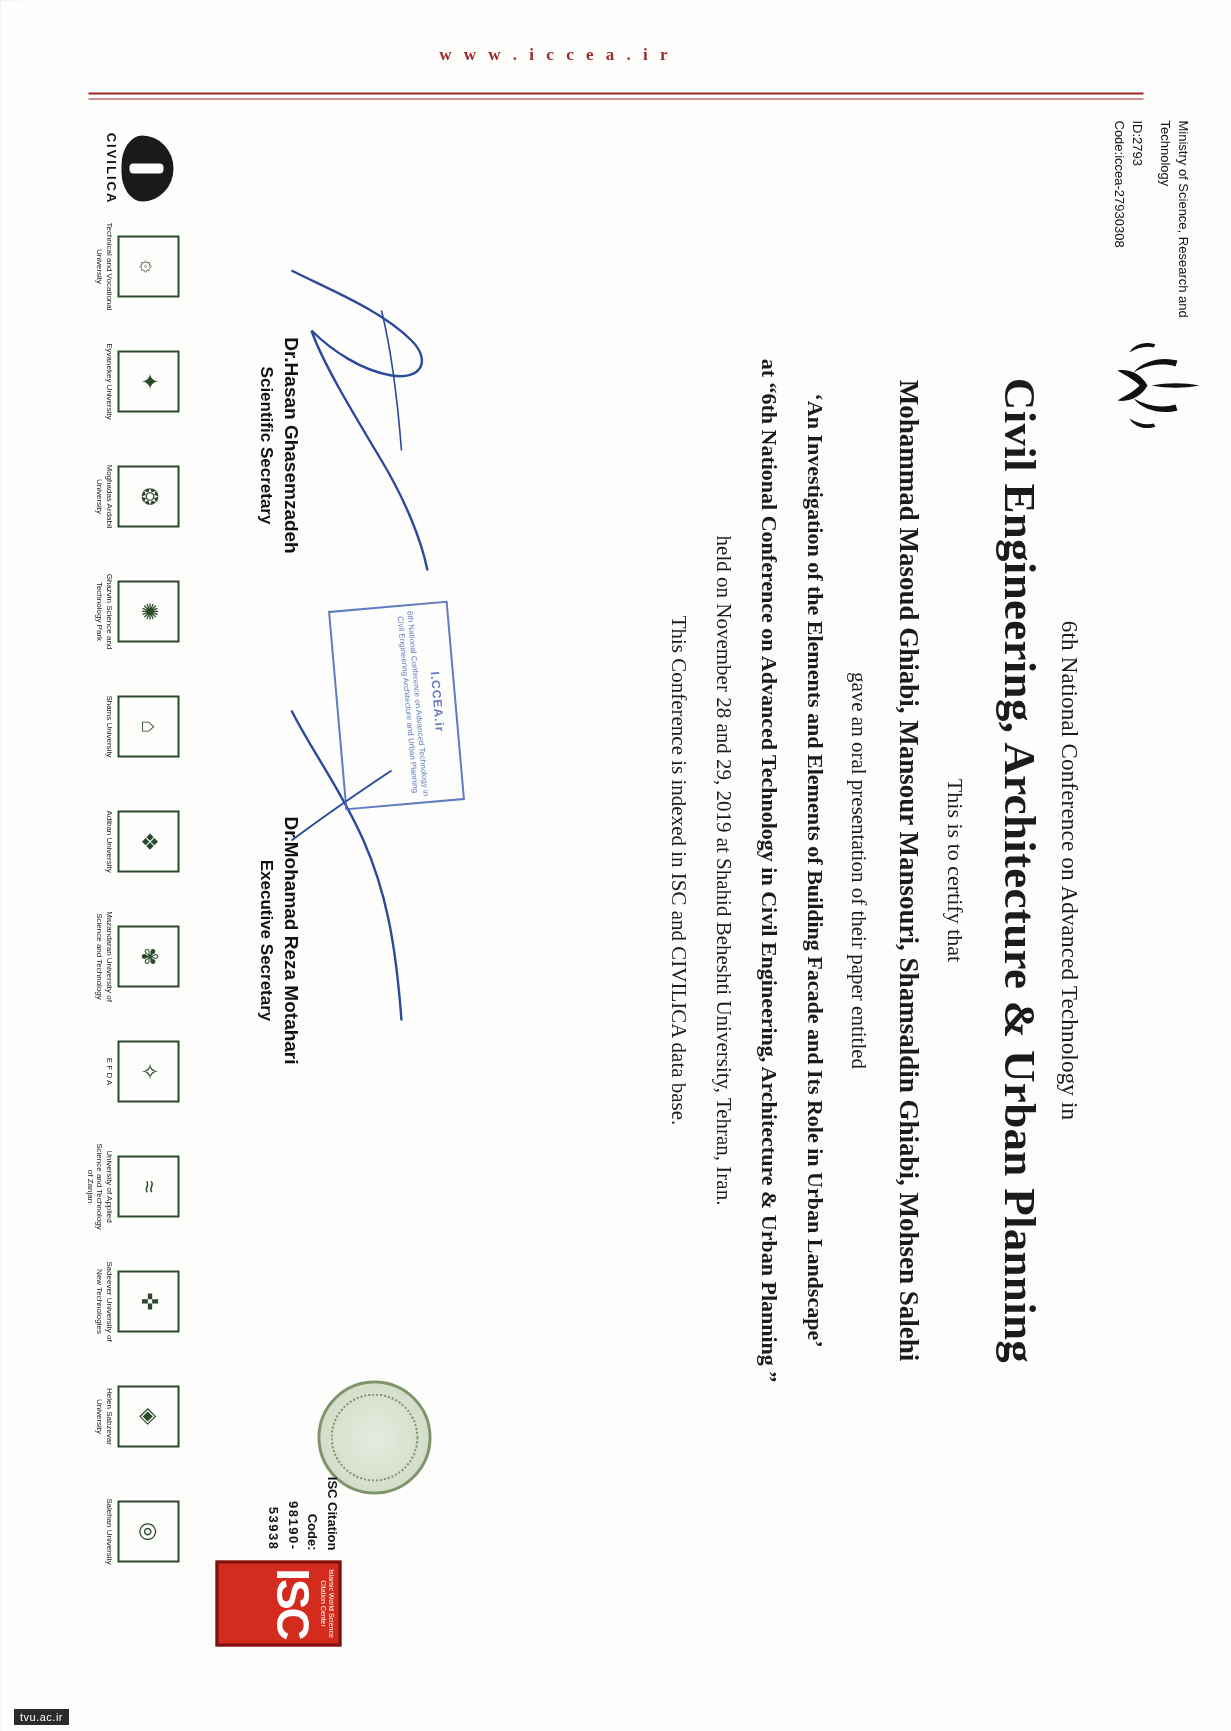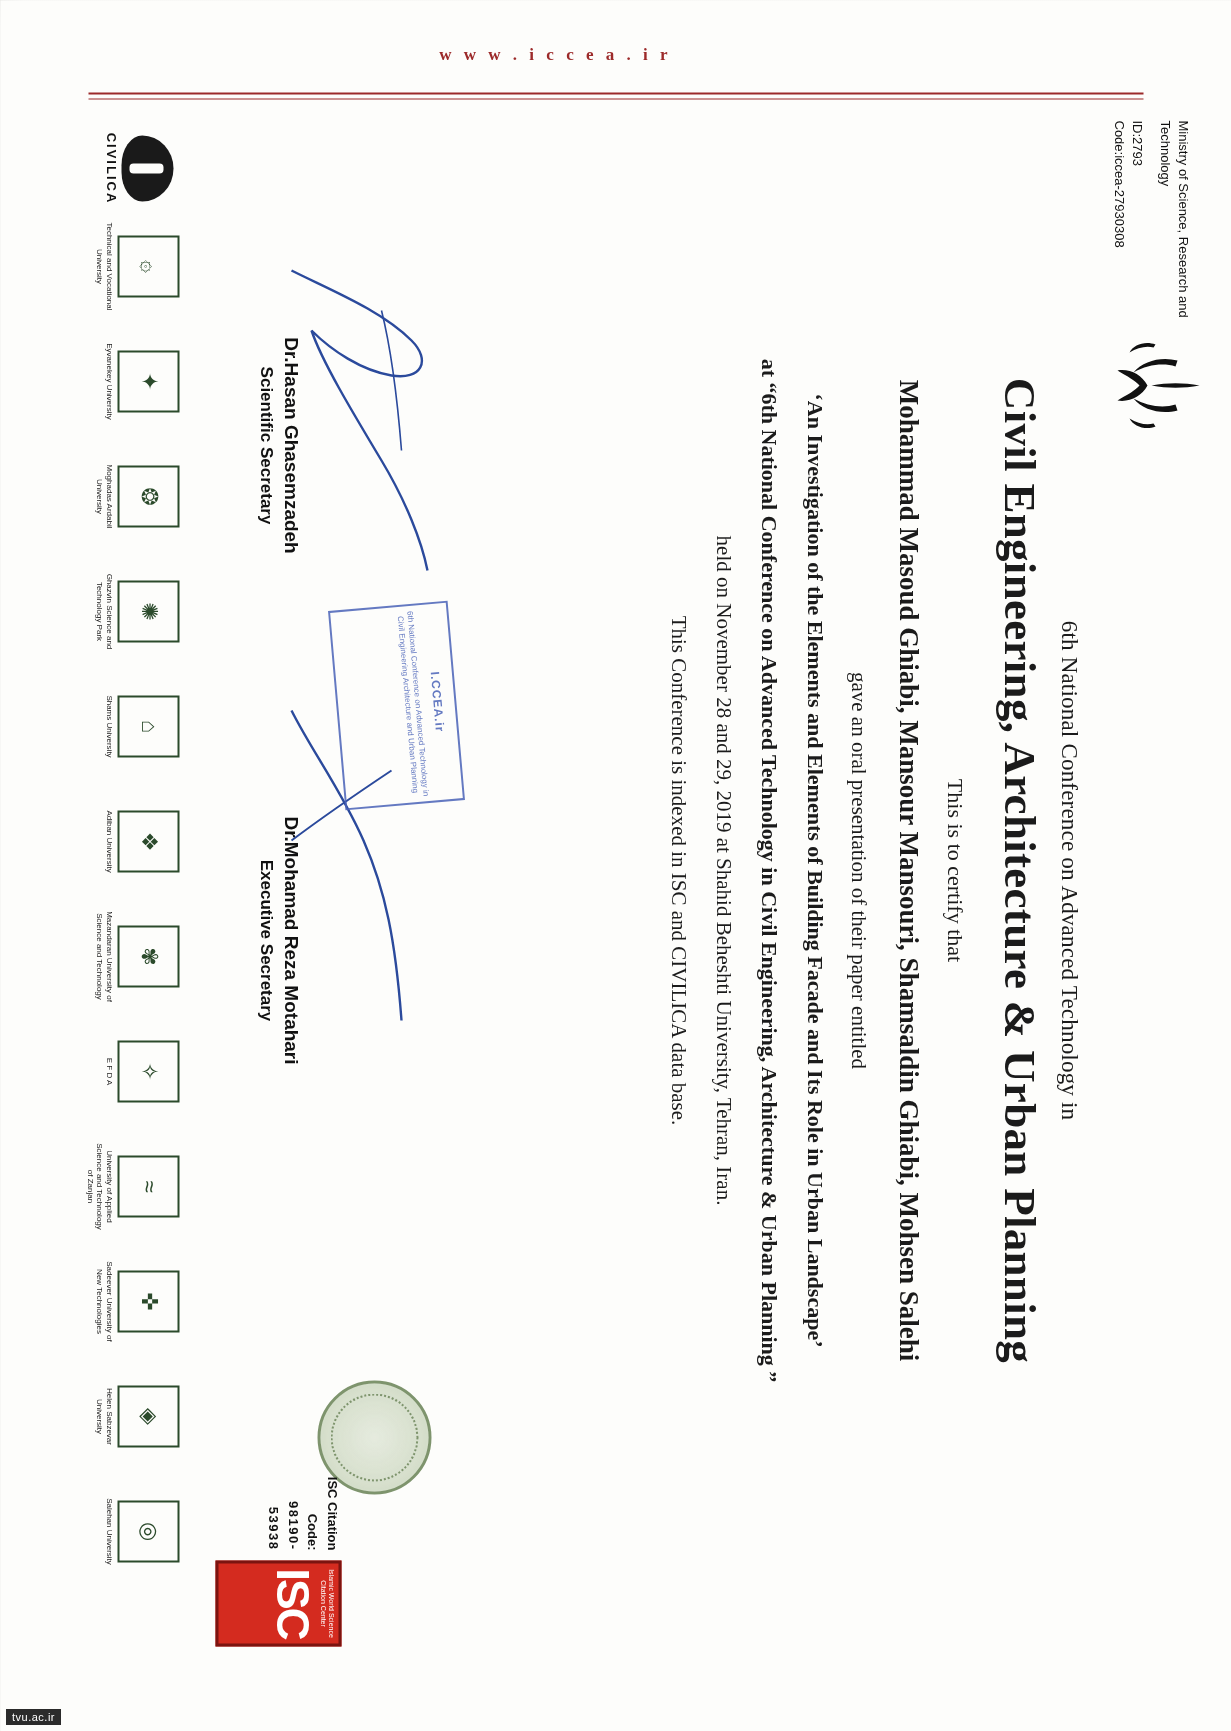--- a/index.html
+++ b/index.html
@@ -307,21 +307,21 @@
     font-size: 13px;
     font-weight: bold;
     letter-spacing: 2px;
     margin-top: 3px;
     color: #111;
   }
 
   
   .footer-tag {
     position: absolute;
-    left: 6px;
+    left: 14px;
     bottom: 6px;
     background: #2b2b2b;
     color: #fff;
     font-family: "Liberation Sans", sans-serif;
     font-size: 11px;
     padding: 2px 6px;
     letter-spacing: 0.5px;
   }
 </style>
 </head>

